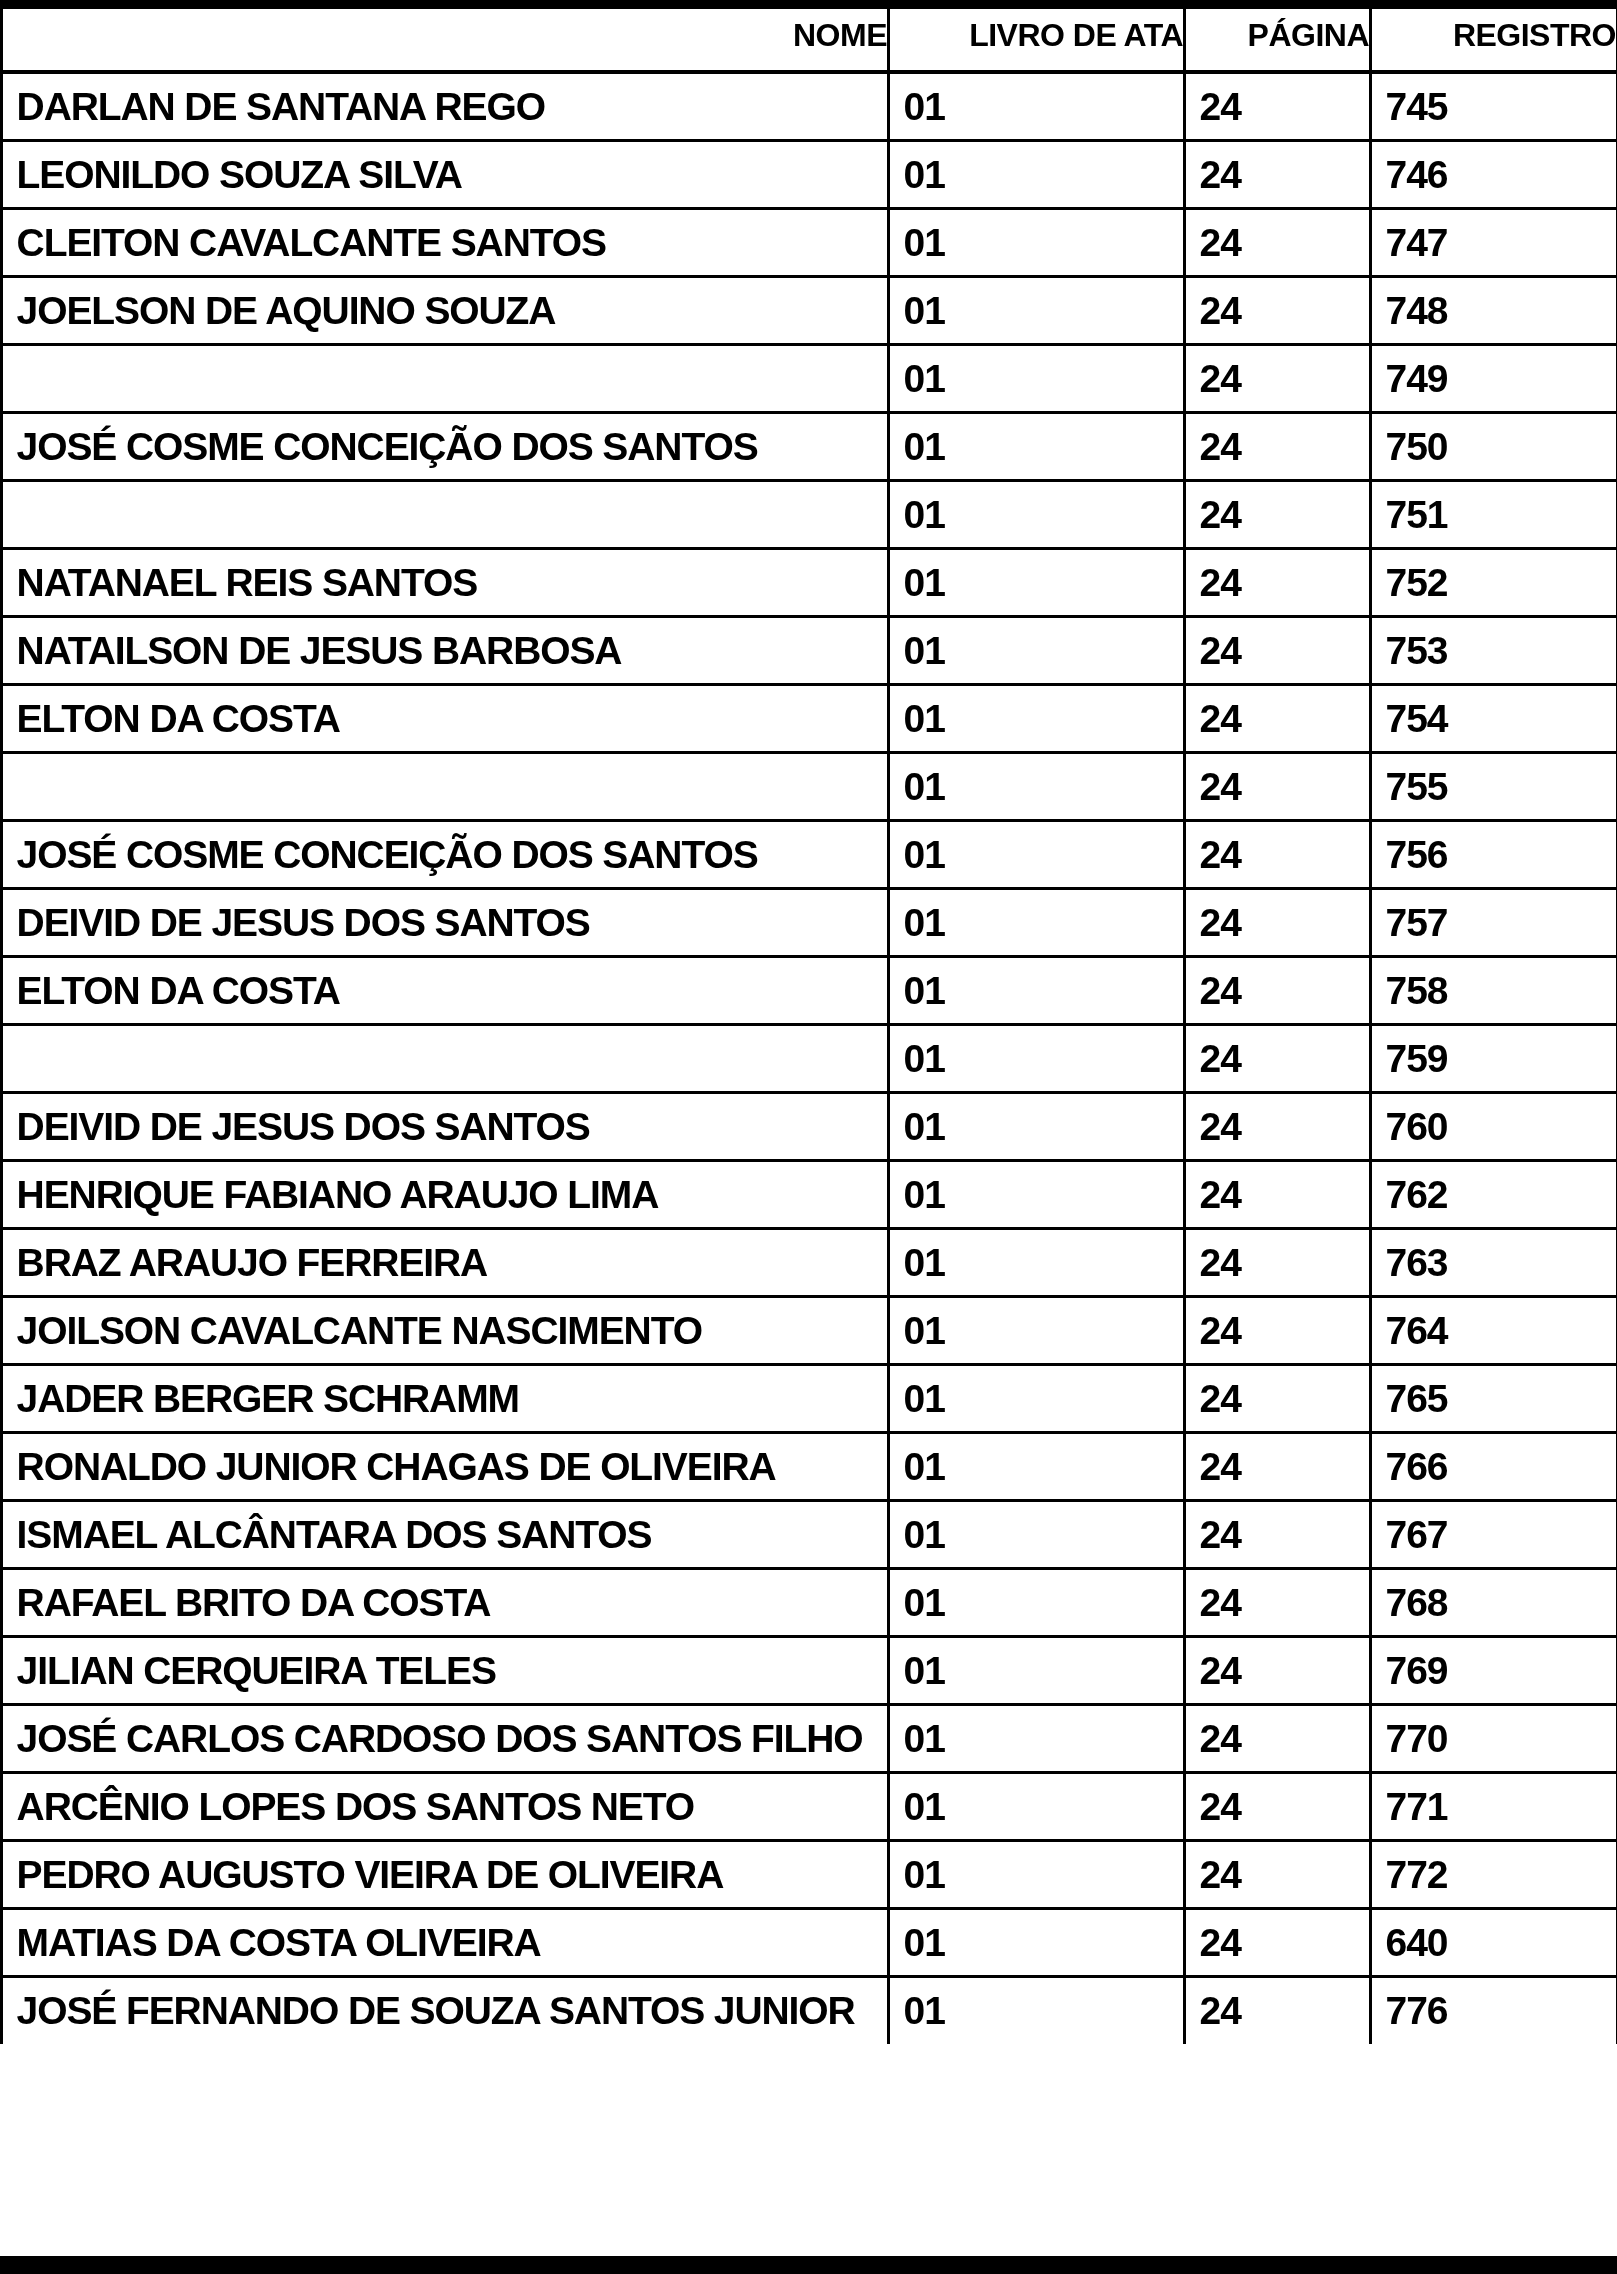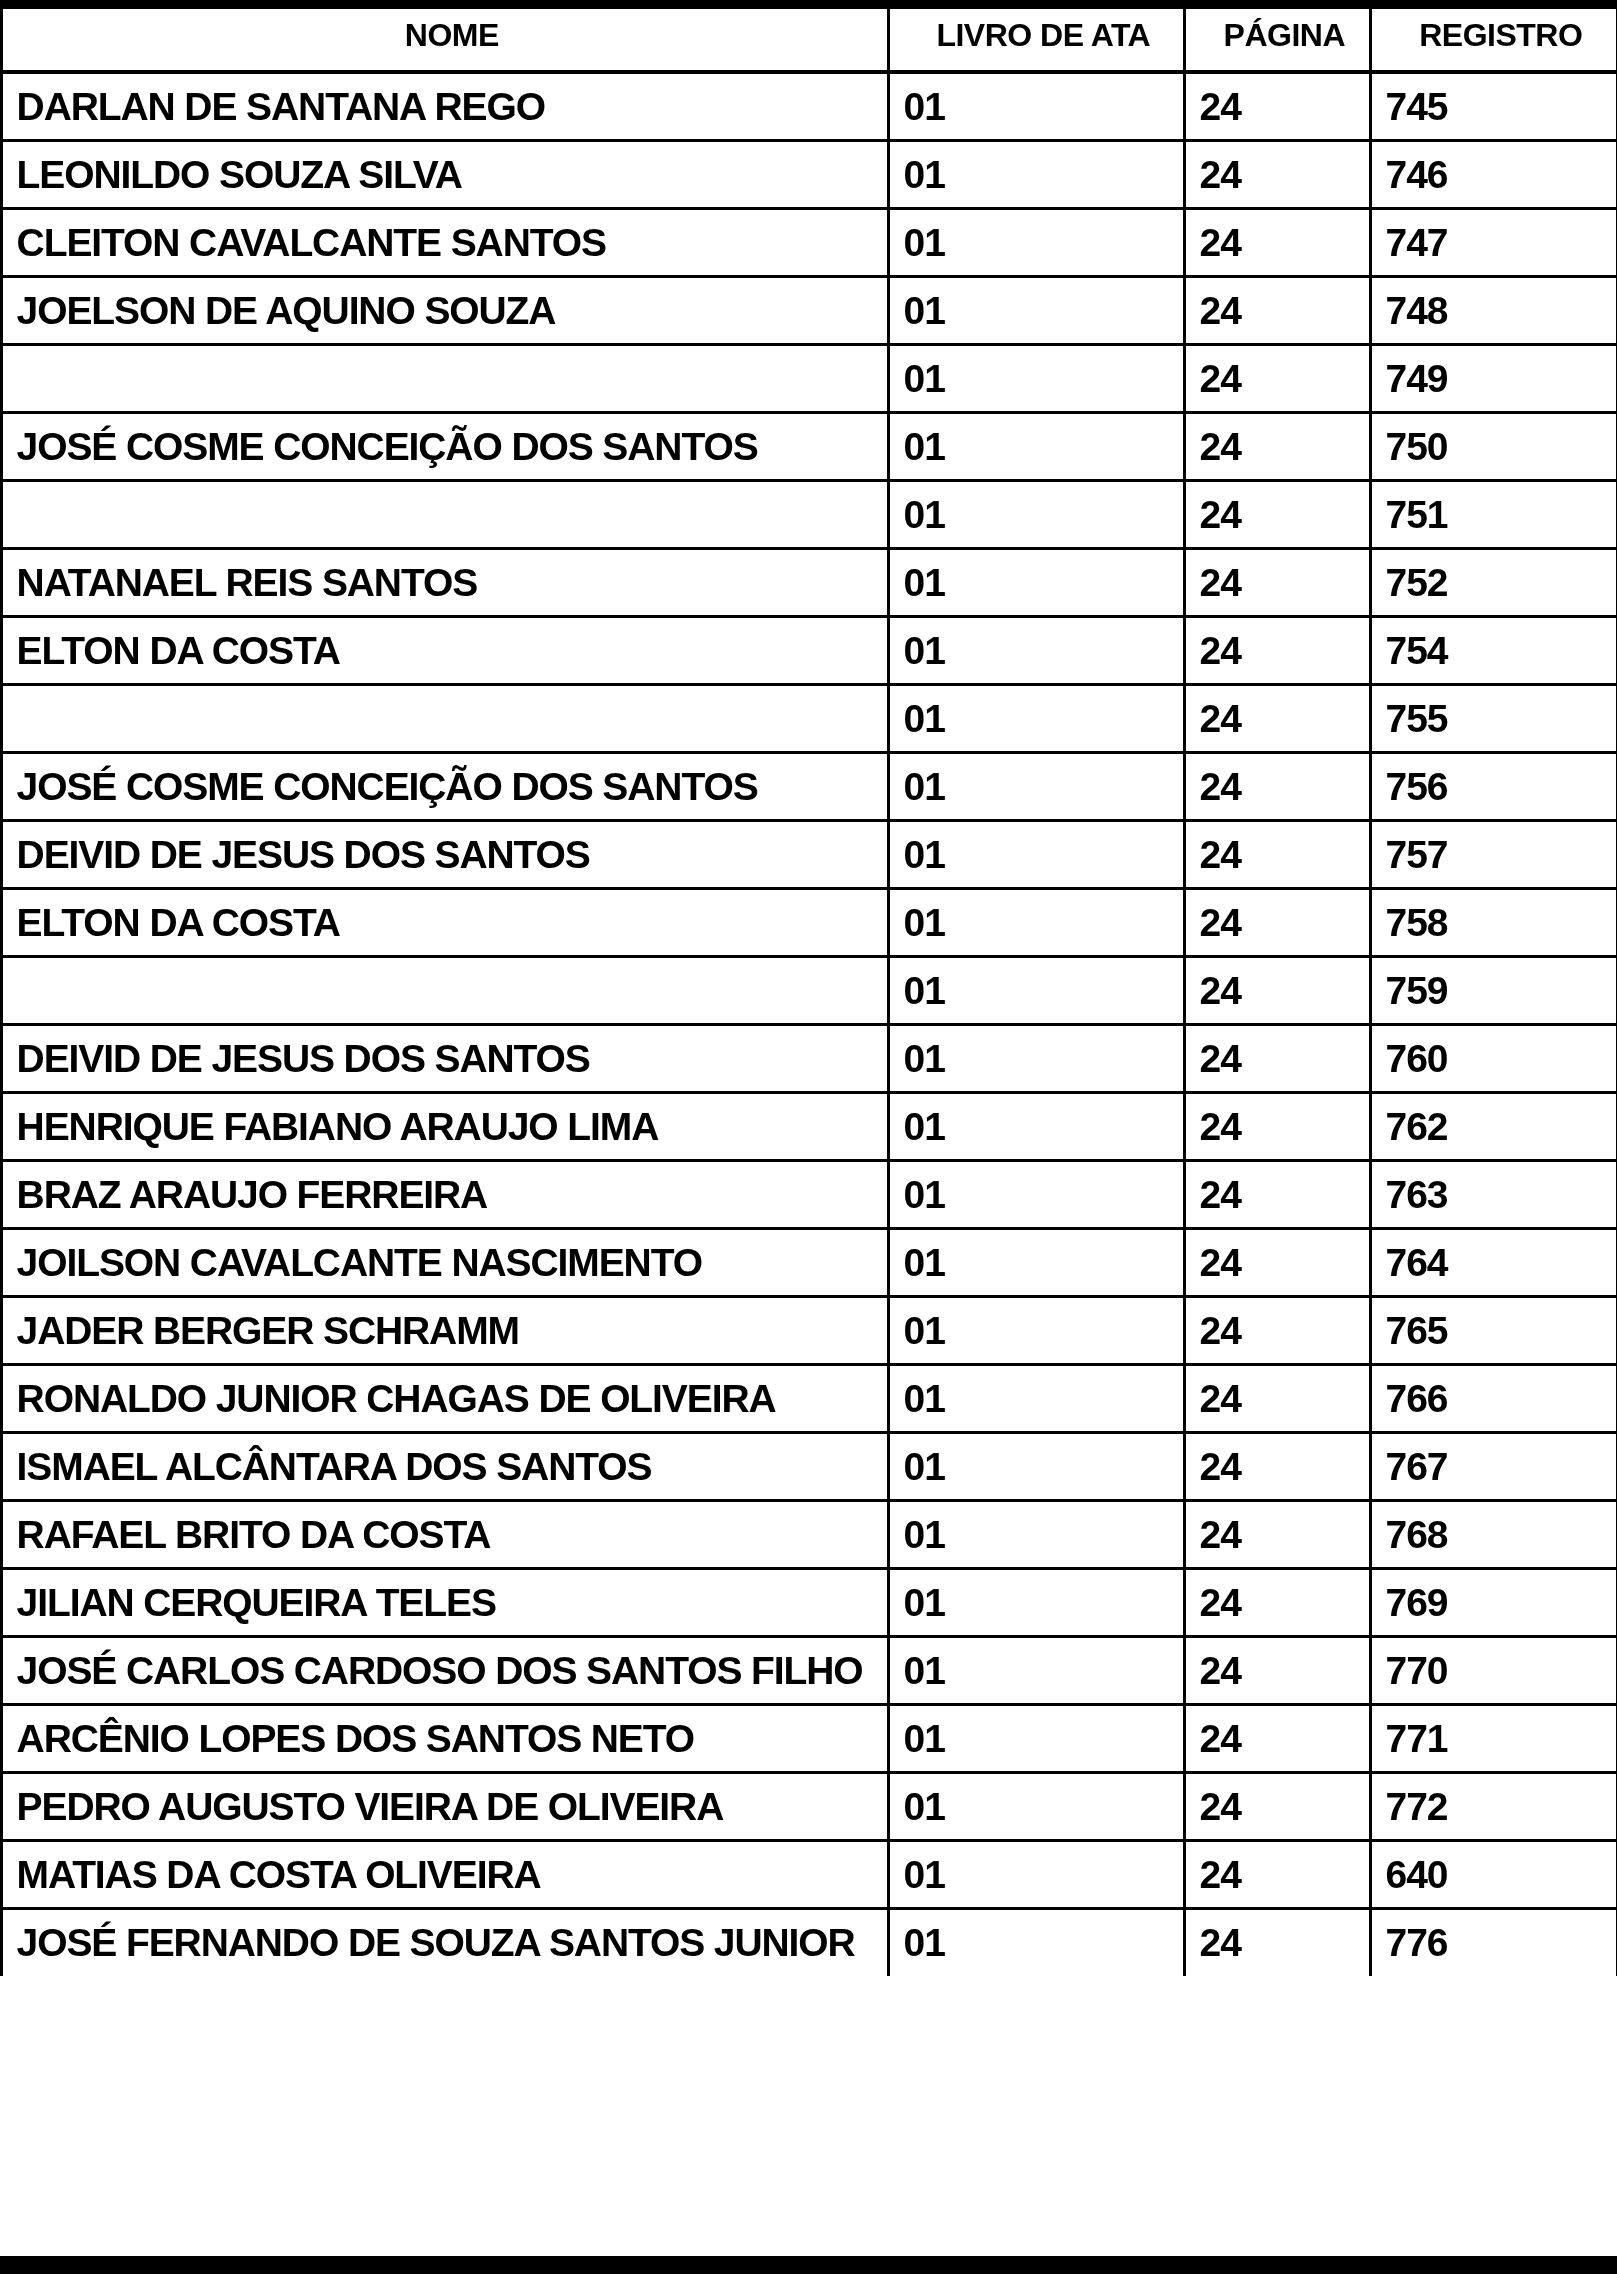--- a/index.html
+++ b/index.html
@@ -36,21 +36,21 @@
     overflow: hidden;
     white-space: nowrap;
     box-sizing: border-box;
     border: 3.6px solid #000000;
   }
   thead th {
     border-top: none;
     border-bottom: 4.5px solid #000000;
     height: 63px;
     font-size: 32px;
-    text-align: center;
+    text-align: right;
     vertical-align: top;
     padding: 8.2px 0 0 13.6px;
     letter-spacing: -0.5px;
   }
   tbody td {
     height: 68px;
     font-size: 39px;
     vertical-align: middle;
     text-align: left;
     padding: 0 0 0 13.6px;
@@ -124,20 +124,26 @@
     <td>24</td>
     <td>751</td>
   </tr>
           <tr>
     <td>NATANAEL REIS SANTOS</td>
     <td>01</td>
     <td>24</td>
     <td>752</td>
   </tr>
           <tr>
+    <td>NATAILSON DE JESUS BARBOSA</td>
+    <td>01</td>
+    <td>24</td>
+    <td>753</td>
+  </tr>
+          <tr>
     <td>ELTON DA COSTA</td>
     <td>01</td>
     <td>24</td>
     <td>754</td>
   </tr>
           <tr>
     <td></td>
     <td>01</td>
     <td>24</td>
     <td>755</td>

